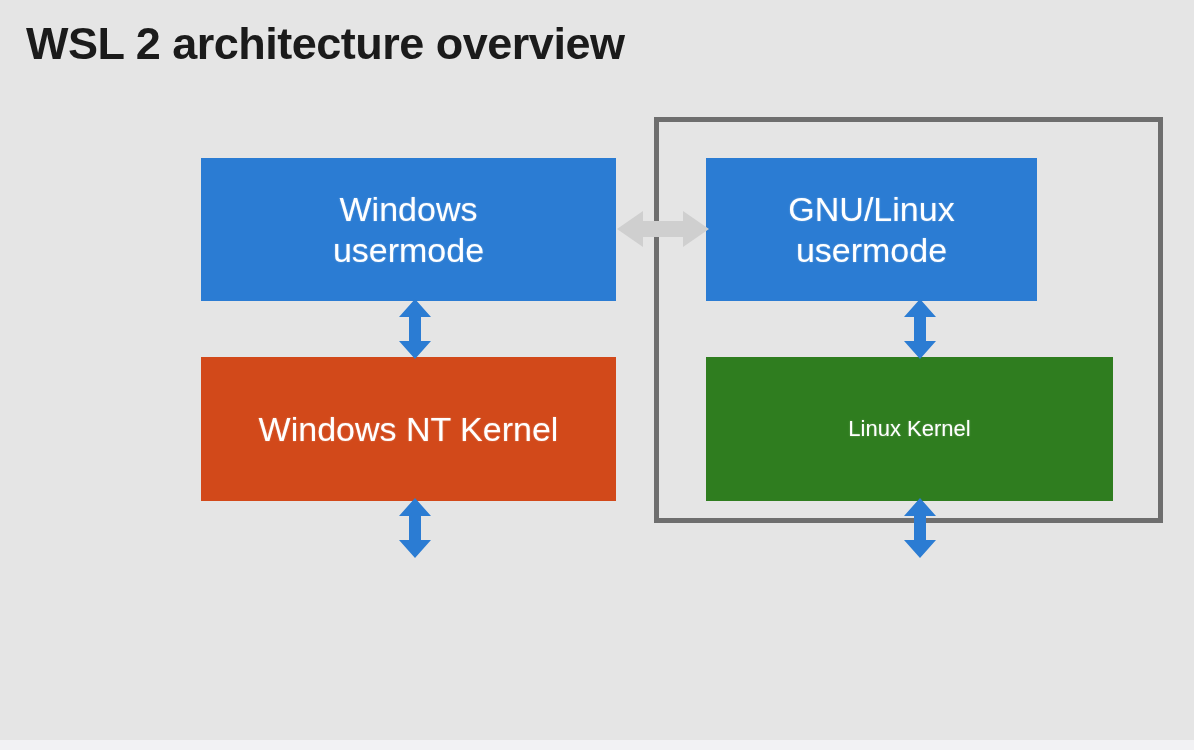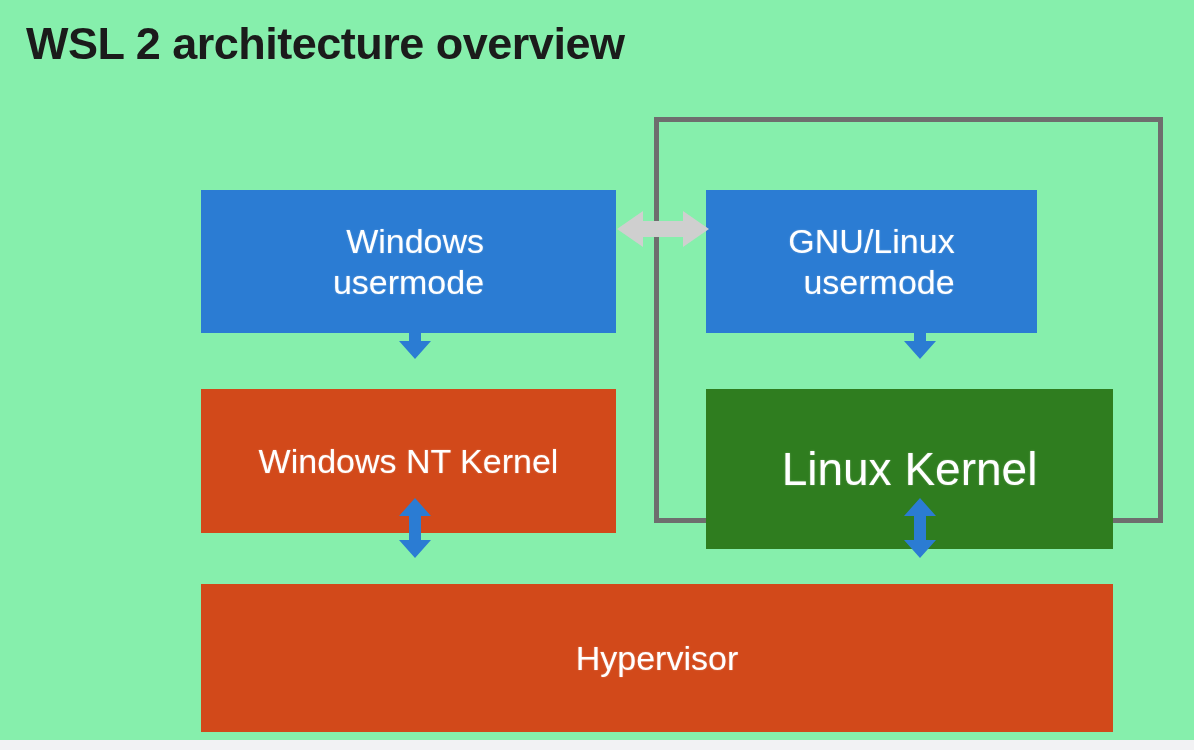--- a/index.html
+++ b/index.html
@@ -7,21 +7,21 @@
     padding: 0;
     background: #ffffff;
   }
   body {
     font-family: "Liberation Sans", sans-serif;
   }
   #stage {
     position: relative;
     width: 1194px;
     height: 750px;
-    background: #86efac;
+    background: #e5e5e5;
     overflow: hidden;
   }
 
   
   .title {
     position: absolute;
     left: 26px;
     top: 18px;
     font-size: 45px;
     font-weight: bold;
@@ -50,45 +50,44 @@
     box-sizing: border-box;
   }
 
   
   .block {
     position: absolute;
     box-sizing: border-box;
     display: flex;
     align-items: center;
     justify-content: center;
-    text-align: right;
+    text-align: center;
     color: #ffffff;
     line-height: 1.18;
     text-shadow: 0 0 2px rgba(255,255,255,0.35);
-    margin-top: 32px;
   }
   .blue   { background: #2b7cd3; }
   .orange { background: #d2491a; }
   .green  { background: #2f7d1f; }
 
   .b-win-user {
     left: 201px;  top: 158px;  width: 415px; height: 143px;
     font-size: 34px;
   }
   .b-gnu-user {
     left: 706px;  top: 158px;  width: 331px; height: 143px;
     font-size: 34px;
   }
   .b-nt-kernel {
     left: 201px;  top: 357px;  width: 415px; height: 144px;
     font-size: 34px;
   }
   .b-linux-kernel {
-    left: 706px;  top: 357px;  width: 407px; height: 160px;
-    font-size: 46px;
+    left: 706px;  top: 357px;  width: 407px; height: 144px;
+    font-size: 22px;
   }
   .b-hypervisor {
     left: 201px;  top: 552px;  width: 912px; height: 148px;
     font-size: 34px;
   }
 
   
   .varrow {
     position: absolute;
     width: 44px;
@@ -145,23 +144,20 @@
   </div>
 
   <div class="block orange b-nt-kernel">
     <span>Windows NT Kernel</span>
   </div>
 
   <div class="block green b-linux-kernel">
     <span>Linux Kernel</span>
   </div>
 
-  <div class="block orange b-hypervisor">
-    <span>Hypervisor</span>
-  </div>
 
   <div class="varrow va-left-top">
     <svg viewBox="0 0 44 60" xmlns="http://www.w3.org/2000/svg">
       <polygon points="22,0 38,18 28,18 28,42 38,42 22,60 6,42 16,42 16,18 6,18" fill="#2b7cd3"></polygon>
     </svg>
   </div>
   <div class="varrow va-left-bottom">
     <svg viewBox="0 0 44 60" xmlns="http://www.w3.org/2000/svg">
       <polygon points="22,0 38,18 28,18 28,42 38,42 22,60 6,42 16,42 16,18 6,18" fill="#2b7cd3"></polygon>
     </svg>

